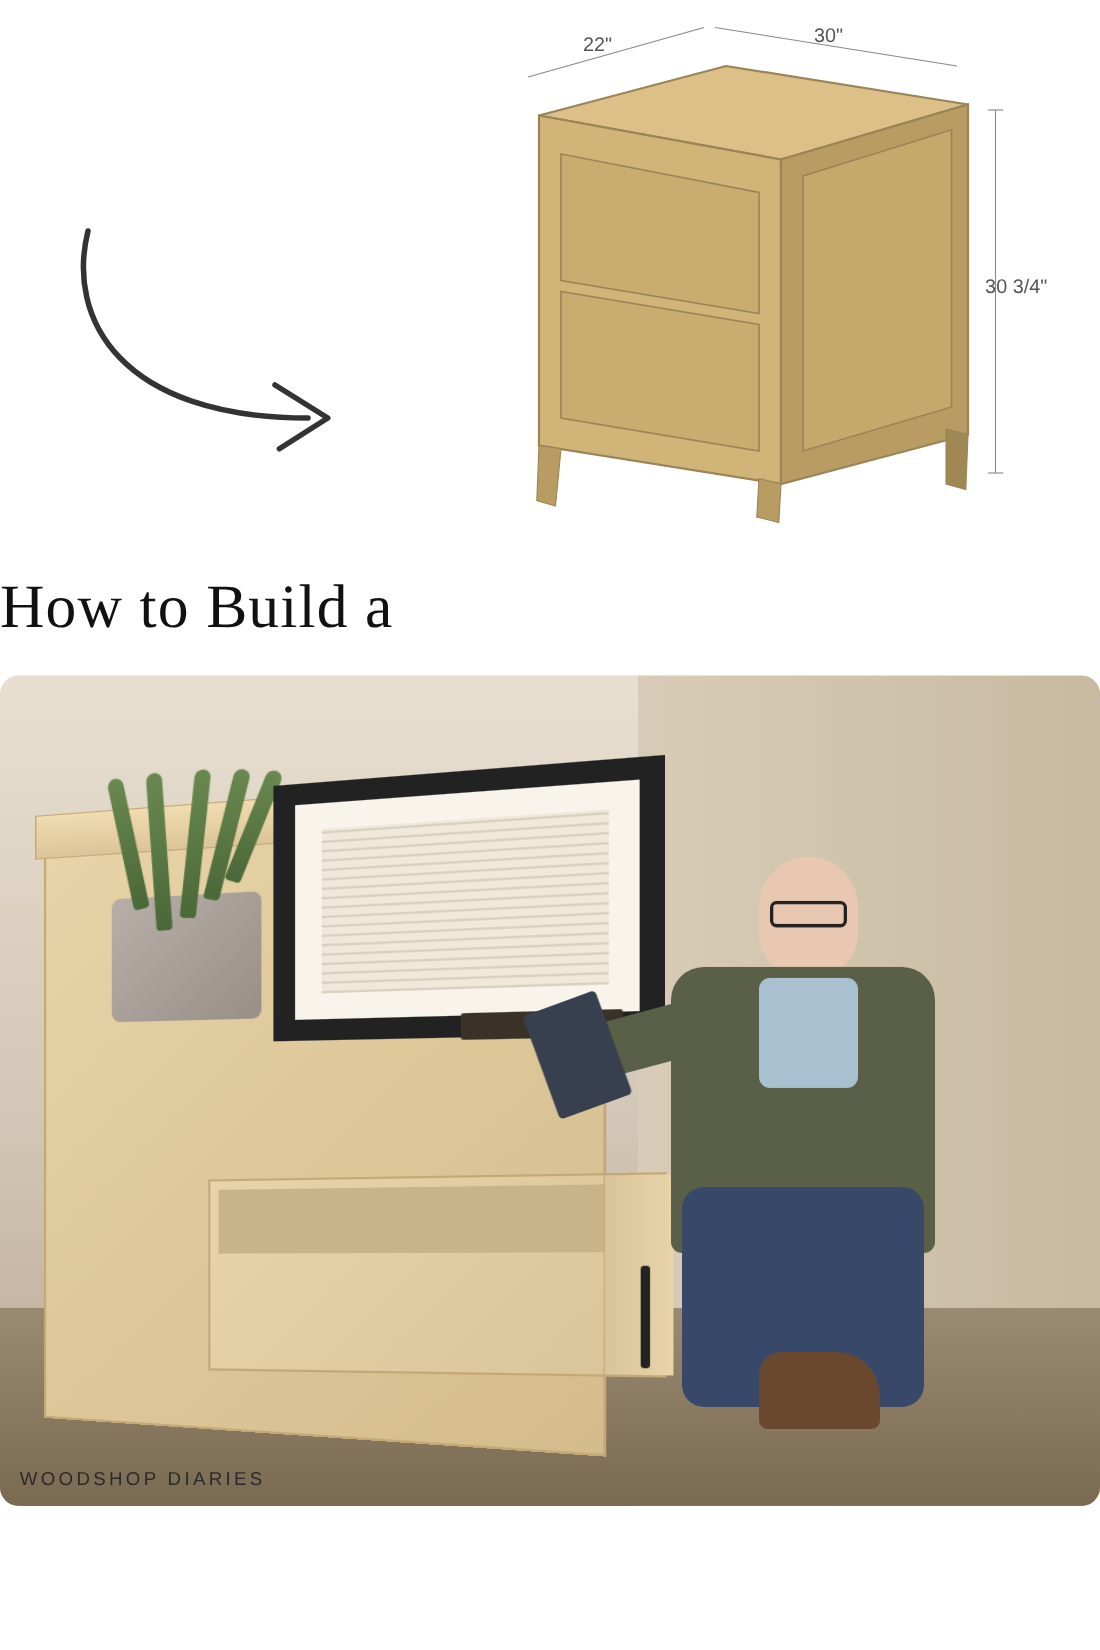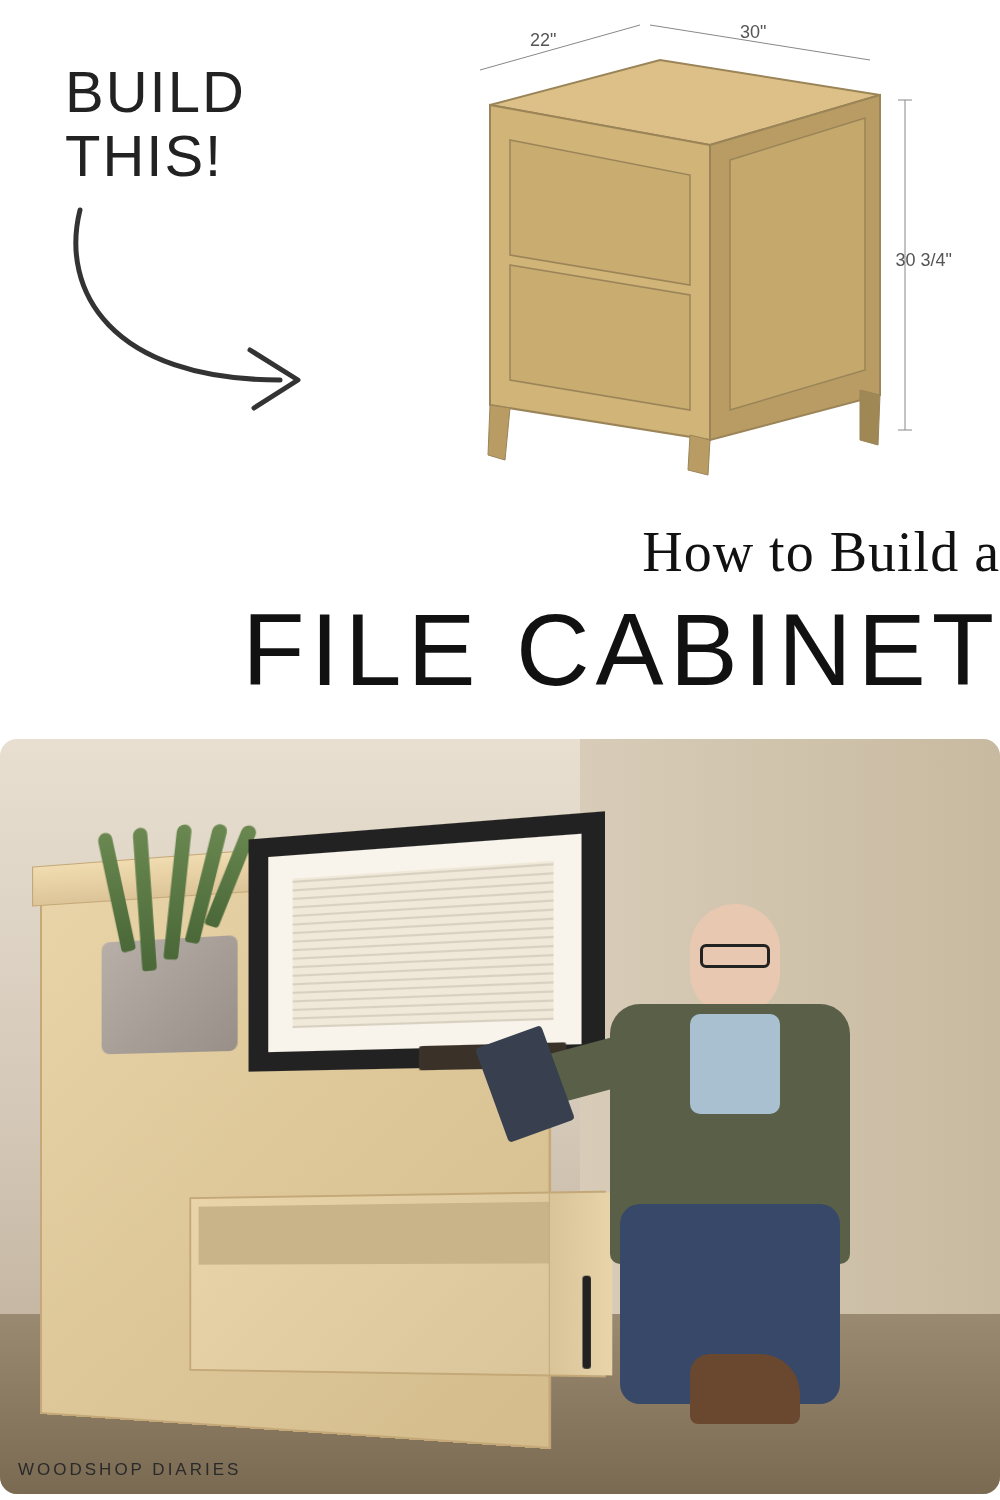--- a/index.html
+++ b/index.html
@@ -42,21 +42,21 @@
       width: 530px;
       height: 470px;
     }
     .dim-label {
       position: absolute;
       font-size: 18px;
       color: #555;
       font-family: Arial, sans-serif;
     }
     .title-block {
-      text-align: right;
+      text-align: left;
       padding: 20px 0 30px;
     }
     .title-small {
       font-size: 56px;
       font-weight: 300;
       color: #111;
       font-family: 'Georgia', serif;
       letter-spacing: 1px;
     }
     .title-large {
@@ -268,24 +268,20 @@
       font-family: Arial, sans-serif;
       font-weight: 400;
       z-index: 10;
     }
   </style>
 </head>
 <body>
 
 <div class="top-section">
 
-  <div class="callout">
-    <div>BUILD</div>
-    <div>THIS!</div>
-  </div>
 
   <div class="arrow-wrap">
     <svg viewBox="0 0 280 230" width="280" height="230">
       <path d="M 30 10 C 10 90, 60 180, 230 180" stroke="#333" stroke-width="5" fill="none" stroke-linecap="round"></path>
       <path d="M 200 150 L 248 180 L 204 208" stroke="#333" stroke-width="5" fill="none" stroke-linecap="round" stroke-linejoin="round"></path>
     </svg>
   </div>
 
   <div class="diagram">
     <svg viewBox="0 0 530 470" width="530" height="470">
@@ -313,21 +309,20 @@
       <polygon points="450,380 470,385 468,435 450,430" fill="#a08854" stroke="#9a8458"></polygon>
     </svg>
     <span class="dim-label" style="left:120px; top:20px;">22"</span>
     <span class="dim-label" style="left:330px; top:12px;">30"</span>
     <span class="dim-label" style="right:-12px; top:240px;">30 3/4"</span>
   </div>
 </div>
 
 <div class="title-block">
   <div class="title-small">How to Build a</div>
-  <div class="title-large">FILE CABINET</div>
 </div>
 
 <div class="photo-section">
   <div class="wall-right"></div>
   <div class="floor"></div>
 
   <div class="cabinet-body">
     <div class="cabinet-top"></div>
     <div class="handle handle-top"></div>
     <div class="planter"></div>

